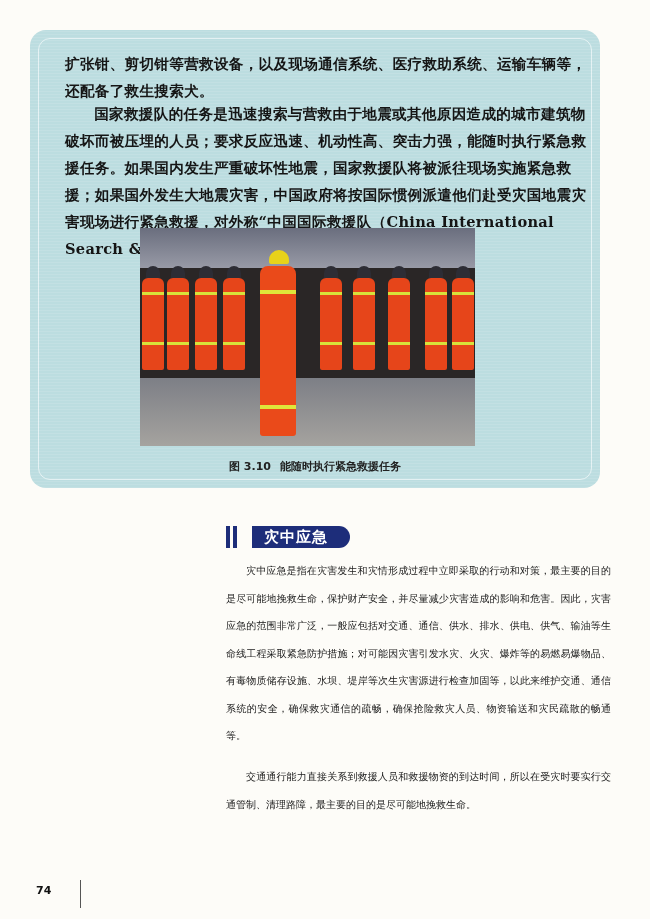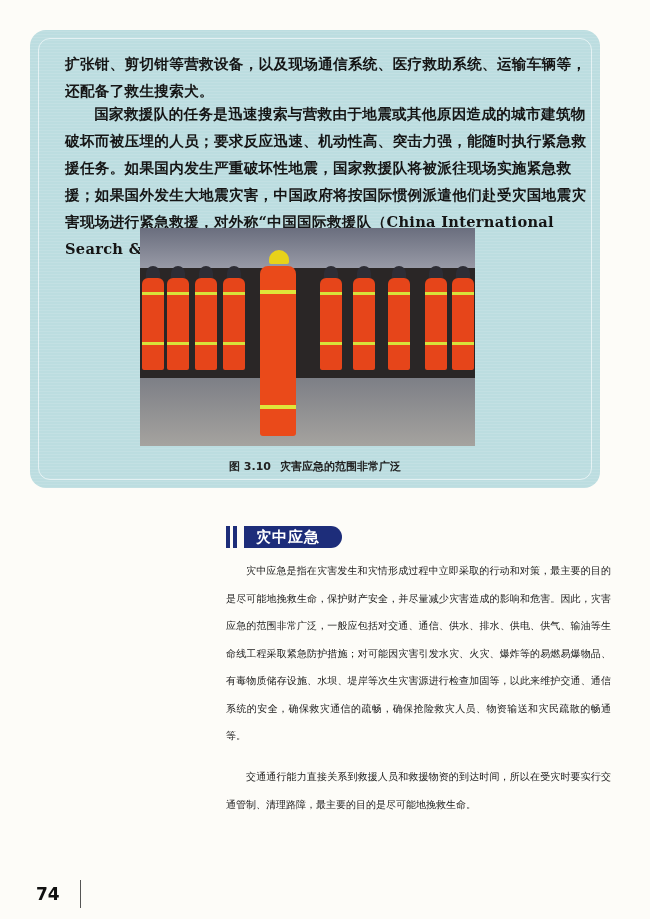--- a/index.html
+++ b/index.html
@@ -43,36 +43,36 @@
     position: absolute; left: 0; top: 459px; width: 630px; text-align: center;
     font-family: "DejaVu Sans", "Liberation Sans", sans-serif;
     font-size: 11px; font-weight: bold; color: #222;
   }
   .caption .num { margin-right: 9px; }
   .section-head {
     position: absolute; left: 226px; top: 526px; height: 22px; display: flex; align-items: center;
   }
   .bar { width: 4px; height: 22px; background: #1d2d7a; margin-right: 3px; }
   .pill {
-    margin-left: 4px; height: 22px; padding: 0 22px 0 12px; background: #1d2d7a;
+    margin-left: 12px; height: 22px; padding: 0 22px 0 12px; background: #1d2d7a;
     border-radius: 0 12px 12px 0; color: #fff;
     font-family: "DejaVu Sans", "Liberation Sans", sans-serif; font-weight: bold; font-size: 15px;
     line-height: 22px; letter-spacing: 1px;
   }
   .btext {
     position: absolute; left: 226px; width: 385px;
     font-size: 10px; line-height: 27.5px; color: #1a1a1a; text-align: justify;
   }
   .b1 { top: 557px; text-indent: 2em; }
   .b2 { top: 763px; text-indent: 2em; }
   .footer {
     position: absolute; left: 36px; top: 880px; height: 30px; display: flex; align-items: flex-start;
     font-family: "DejaVu Sans", "Liberation Sans", sans-serif;
   }
-  .pagenum { font-size: 17px; font-weight: bold; color: #111; width: 44px; padding-top: 4px; }
+  .pagenum { font-size: 11px; font-weight: bold; color: #111; width: 44px; padding-top: 4px; }
   .divider { width: 1px; height: 28px; background: #555; margin-right: 10px; }
   .chapter { font-size: 11.5px; font-weight: normal; color: #222; padding-top: 6px; word-spacing: 8px; margin-top: 32px; }
 </style>
 </head>
 <body>
 
 <div class="panel">
   <div class="panel-inner"></div>
 </div>
 
@@ -89,21 +89,21 @@
   <div class="worker" style="left:83px"></div>
   <div class="worker" style="left:180px"></div>
   <div class="worker" style="left:213px"></div>
   <div class="worker" style="left:248px"></div>
   <div class="worker" style="left:285px"></div>
   <div class="worker" style="left:312px"></div>
   <div class="leader"></div>
 </div>
 
 <div class="caption">
-  <span class="num">图 3.10</span><span>灾害应急的范围非常广泛</span>
+  <span class="num">图 3.10</span><span>能随时执行紧急救援任务</span>
 </div>
 
 <div class="section-head">
   <div class="bar"></div>
   <div class="bar"></div>
   <div class="pill">灾中应急</div>
 </div>
 
 <div class="btext b1">灾中应急是指在灾害发生和灾情形成过程中立即采取的行动和对策，最主要的目的是尽可能地挽救生命，保护财产安全，并尽量减少灾害造成的影响和危害。因此，灾害应急的范围非常广泛，一般应包括对交通、通信、供水、排水、供电、供气、输油等生命线工程采取紧急防护措施；对可能因灾害引发水灾、火灾、爆炸等的易燃易爆物品、有毒物质储存设施、水坝、堤岸等次生灾害源进行检查加固等，以此来维护交通、通信系统的安全，确保救灾通信的疏畅，确保抢险救灾人员、物资输送和灾民疏散的畅通等。</div>
 <div class="btext b2">交通通行能力直接关系到救援人员和救援物资的到达时间，所以在受灾时要实行交通管制、清理路障，最主要的目的是尽可能地挽救生命。</div>

